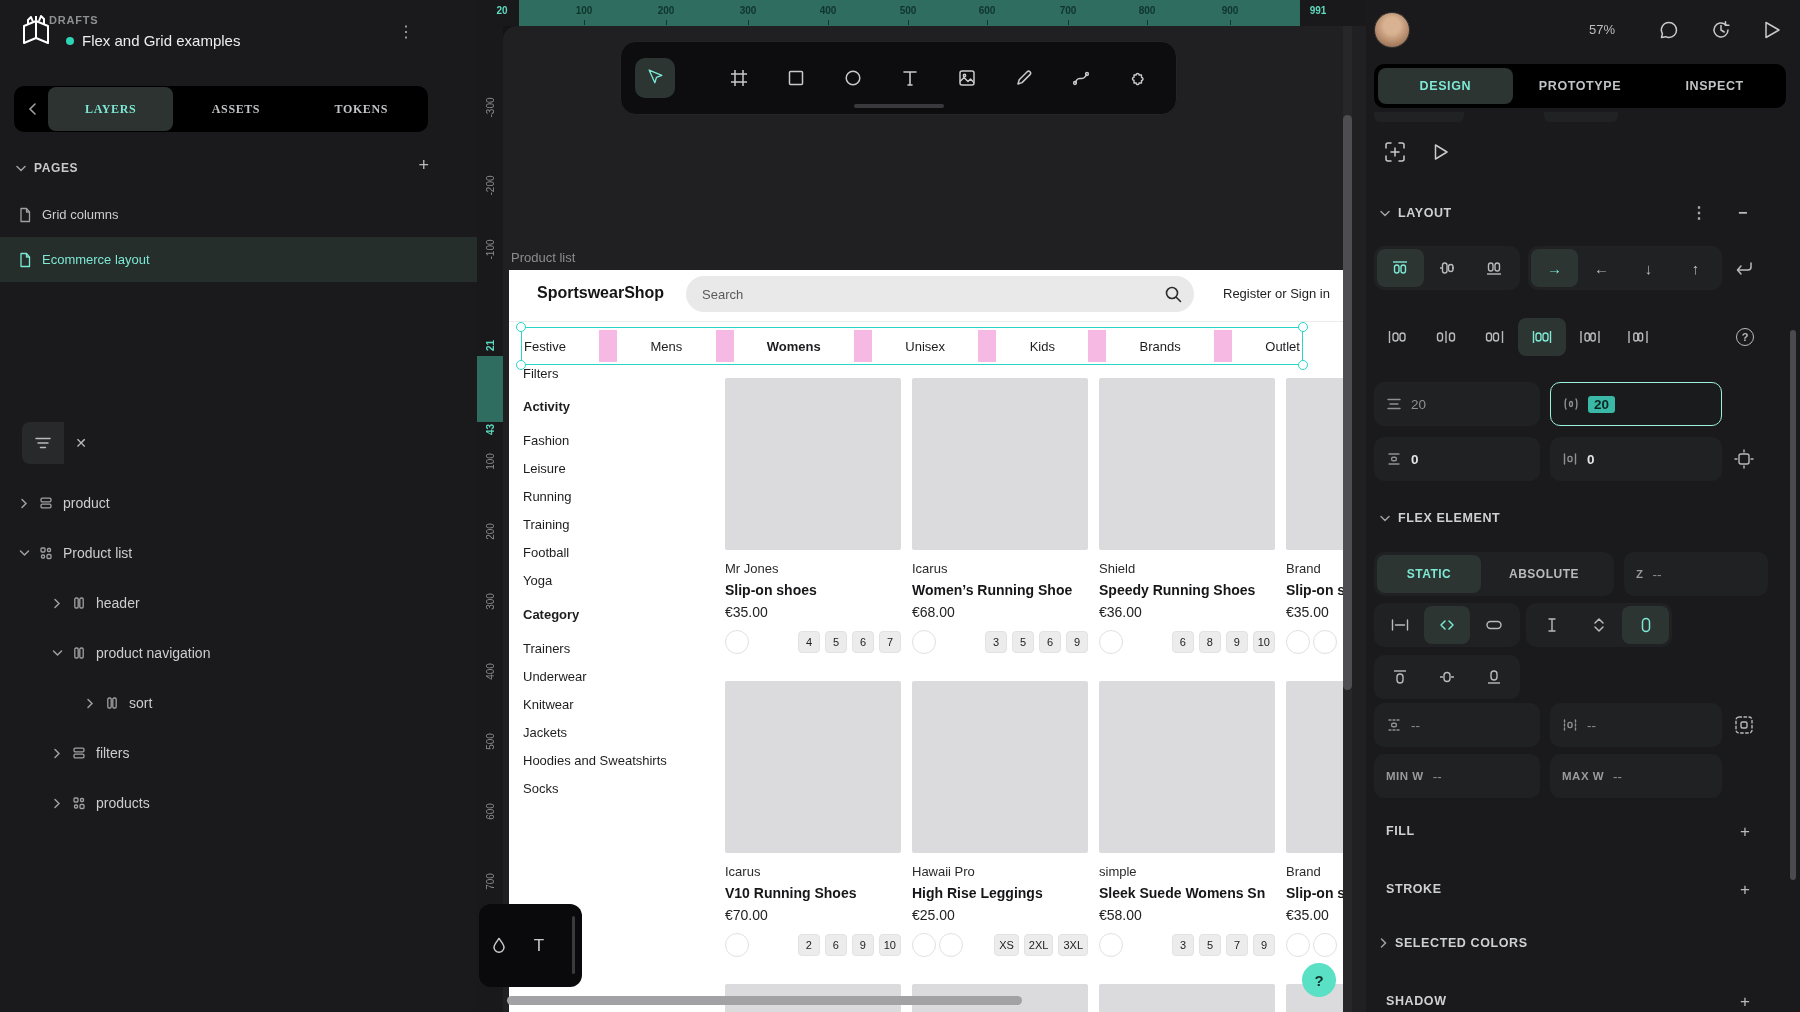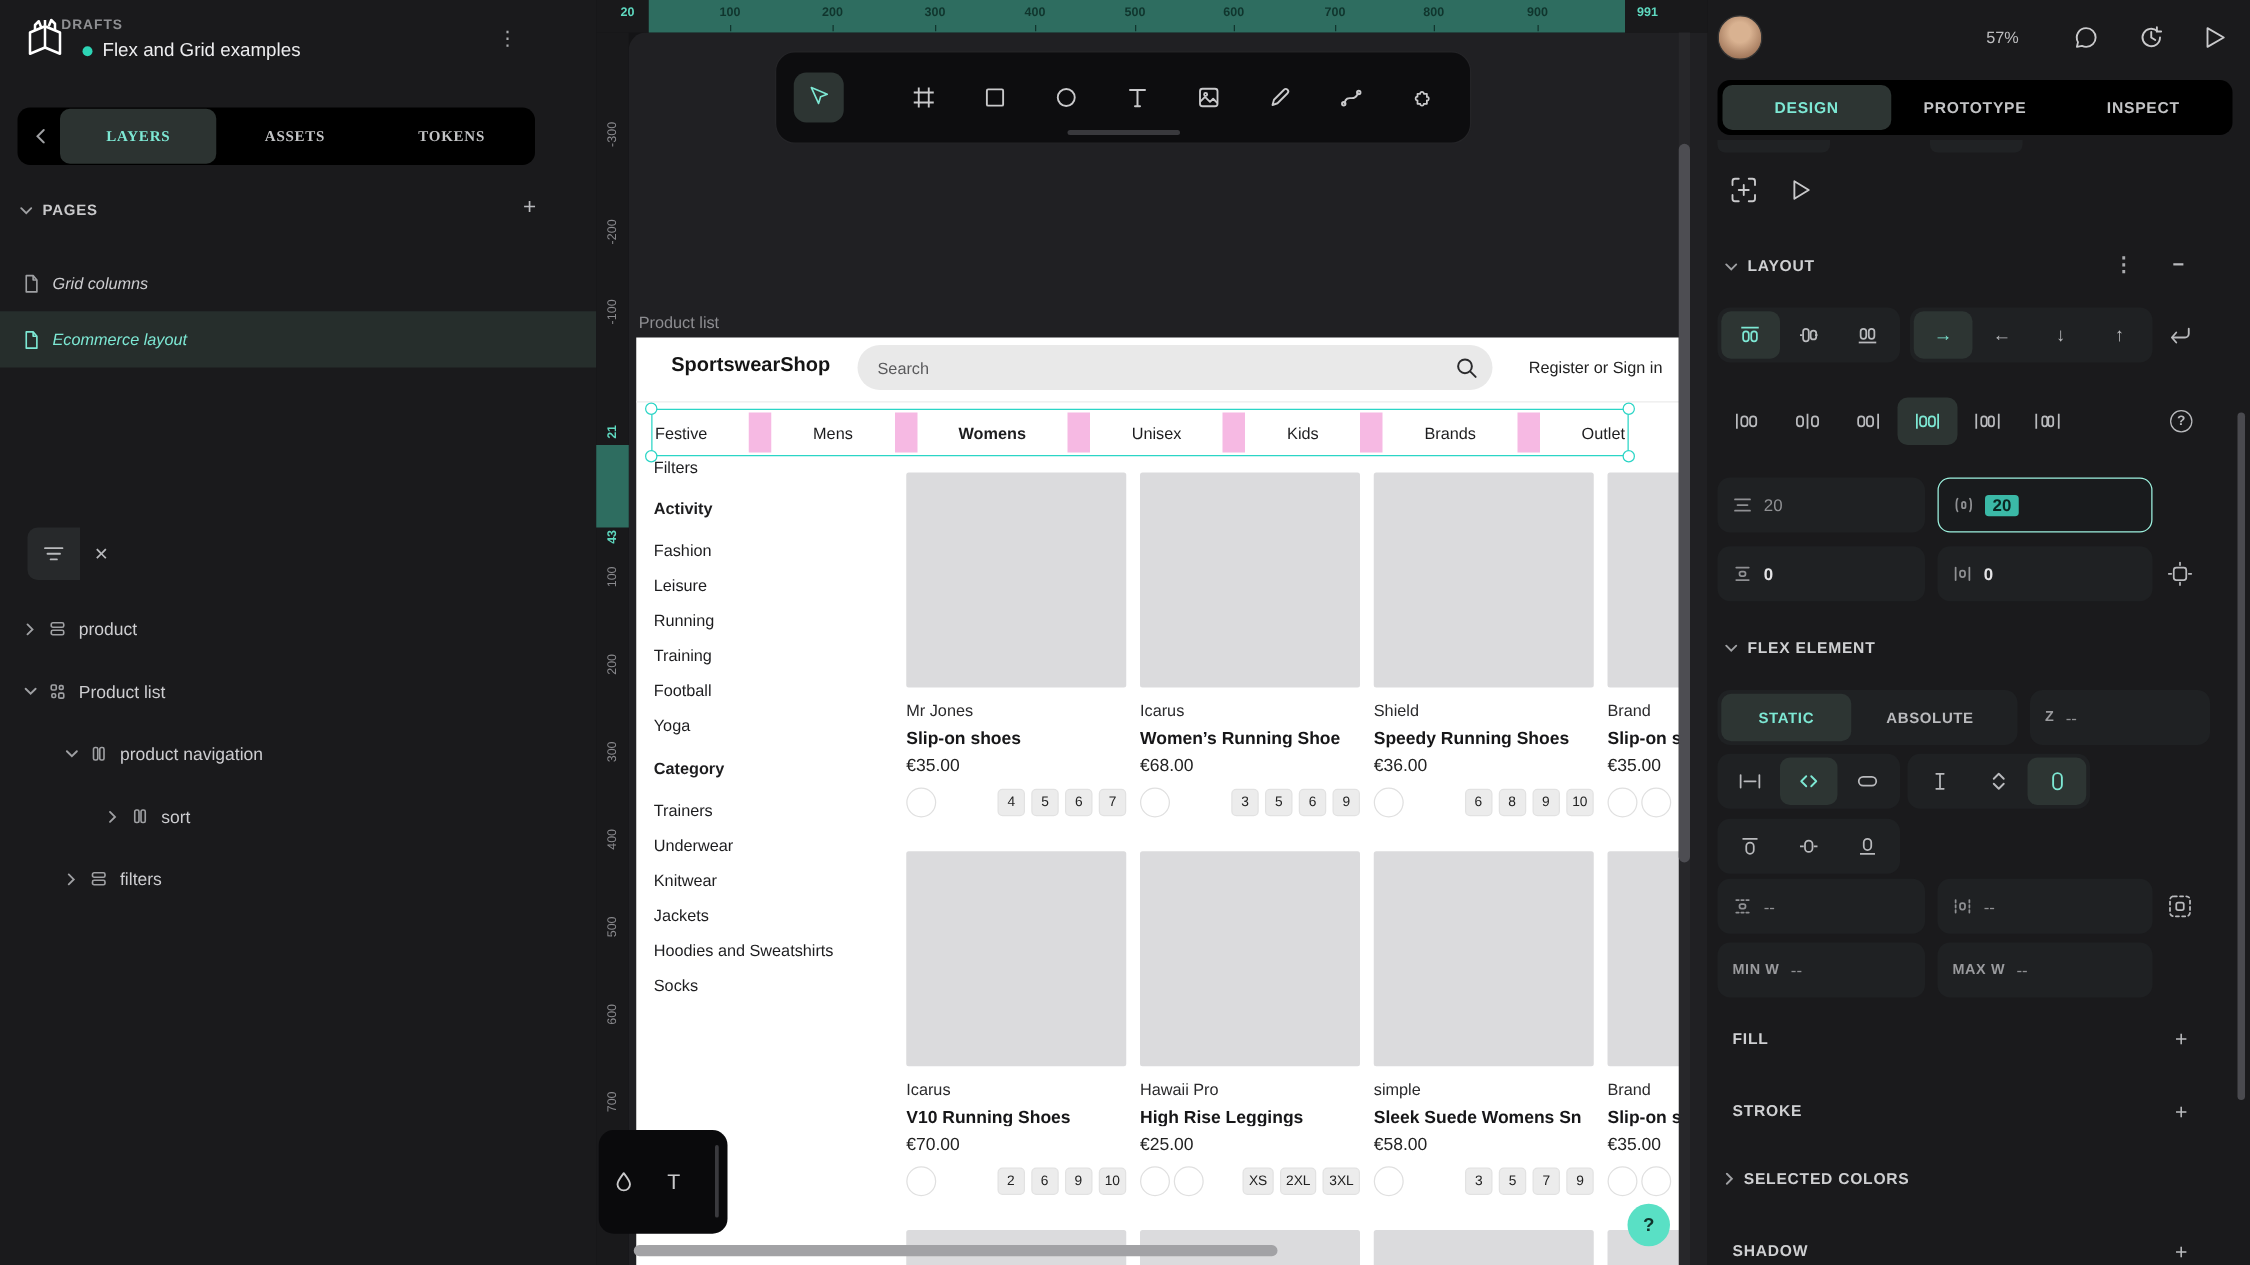--- a/index.html
+++ b/index.html
@@ -19,21 +19,21 @@
   .kebab{position:absolute;color:#a9aaad;font-size:16px;line-height:1;cursor:pointer;}
   .ls-kebab{left:398px;top:24px;}
   .ls-tabbar{position:absolute;left:14px;top:86px;width:414px;height:46px;background:#000;border-radius:10px;display:flex;align-items:center;padding:4px;}
   .ls-back{width:30px;height:38px;display:flex;align-items:center;justify-content:center;color:#9fa0a3;}
   .ls-tab{flex:1;height:44px;display:flex;align-items:center;justify-content:center;font-size:12px;font-weight:700;letter-spacing:.6px;color:#c2c3c5;border-radius:8px;cursor:pointer;font-family:Liberation Serif, serif;}
   .ls-tab.on{background:#2c3331;color:#7de8d4;}
   .ls-pages-head{position:absolute;left:0;top:150px;width:477px;height:36px;display:flex;align-items:center;}
   .ls-pages-head .chev{margin-left:16px;color:#9fa0a3;}
   .ls-pages-title{margin-left:8px;font-size:12px;font-weight:700;letter-spacing:.6px;color:#c9c9cb;}
   .ls-pages-add{position:absolute;right:48px;top:5px;color:#b9babd;font-size:18px;cursor:pointer;}
-  .ls-pages{position:absolute;left:0;top:204px;width:477px;font-style:italic;}
+  .ls-pages{position:absolute;left:0;top:192px;width:477px;}
   .ls-page{height:45px;display:flex;align-items:center;gap:10px;padding-left:18px;color:#cdcdd0;font-size:13px;cursor:pointer;}
   .ls-page .pg-ic{color:#9fa0a3;}
   .ls-page.sel{background:#262e2c;color:#7de8d4;}
   .ls-page.sel .pg-ic{color:#7de8d4;}
   .ls-search{position:absolute;left:22px;top:422px;width:398px;height:42px;display:flex;align-items:center;gap:4px;}
   .ls-filter-btn{width:42px;height:42px;background:#27292b;border-radius:8px 0 0 8px;display:flex;align-items:center;justify-content:center;color:#b9babd;cursor:pointer;}
   .ls-search-input{flex:1;height:42px;background:#232527;border:none;border-radius:0 8px 8px 0;color:#e8e8ea;font-size:13px;padding:0 12px;font-family:"Liberation Sans",sans-serif;outline:none;}
   .ls-search-input::placeholder{color:#8f9093;}
   .ls-search-x{width:26px;text-align:center;color:#b9babd;font-size:14px;cursor:pointer;}
   .ls-tree{position:absolute;left:0;top:478px;width:477px;}
@@ -229,20 +229,34 @@
               <rect x="2" y="2" width="4" height="4" rx="1"></rect>
               <rect x="8.5" y="2.5" width="3" height="3" rx="1"></rect>
               <rect x="2.5" y="9" width="3" height="3" rx="1"></rect>
               <rect x="8" y="8.5" width="4" height="4" rx="1"></rect>
             </svg>
           </span>
           <span>Product list</span>
         </div>
         <div class="tree-row " style="padding-left:51px">
           <span class="chev">
+            <svg width="8" height="11" viewBox="0 0 8 11" fill="none" stroke="currentColor" stroke-width="1.5" stroke-linecap="round">
+              <path d="M2 1.5 6 5.5 2 9.5"></path>
+            </svg>
+          </span>
+          <span class="t-ic">
+            <svg width="14" height="14" viewBox="0 0 14 14" fill="none" stroke="currentColor" stroke-width="1.3">
+              <rect x="2.8" y="2" width="3.4" height="10" rx="1.3"></rect>
+              <rect x="7.8" y="2" width="3.4" height="10" rx="1.3"></rect>
+            </svg>
+          </span>
+          <span>header</span>
+        </div>
+        <div class="tree-row " style="padding-left:51px">
+          <span class="chev">
             <svg width="11" height="8" viewBox="0 0 11 8" fill="none" stroke="currentColor" stroke-width="1.5" stroke-linecap="round">
               <path d="M1.5 2 5.5 6 9.5 2"></path>
             </svg>
           </span>
           <span class="t-ic">
             <svg width="14" height="14" viewBox="0 0 14 14" fill="none" stroke="currentColor" stroke-width="1.3">
               <rect x="2.8" y="2" width="3.4" height="10" rx="1.3"></rect>
               <rect x="7.8" y="2" width="3.4" height="10" rx="1.3"></rect>
             </svg>
           </span>
@@ -268,20 +282,36 @@
               <path d="M2 1.5 6 5.5 2 9.5"></path>
             </svg>
           </span>
           <span class="t-ic">
             <svg width="14" height="14" viewBox="0 0 14 14" fill="none" stroke="currentColor" stroke-width="1.3">
               <rect x="2" y="2.2" width="10" height="3.6" rx="1.3"></rect>
               <rect x="2" y="8.2" width="10" height="3.6" rx="1.3"></rect>
             </svg>
           </span>
           <span>filters</span>
+        </div>
+        <div class="tree-row " style="padding-left:51px">
+          <span class="chev">
+            <svg width="8" height="11" viewBox="0 0 8 11" fill="none" stroke="currentColor" stroke-width="1.5" stroke-linecap="round">
+              <path d="M2 1.5 6 5.5 2 9.5"></path>
+            </svg>
+          </span>
+          <span class="t-ic">
+            <svg width="14" height="14" viewBox="0 0 14 14" fill="none" stroke="currentColor" stroke-width="1.3">
+              <rect x="2" y="2" width="4" height="4" rx="1"></rect>
+              <rect x="8.5" y="2.5" width="3" height="3" rx="1"></rect>
+              <rect x="2.5" y="9" width="3" height="3" rx="1"></rect>
+              <rect x="8" y="8.5" width="4" height="4" rx="1"></rect>
+            </svg>
+          </span>
+          <span>products</span>
         </div>
       </div>
   </aside>
 
   <main class="cv">
     <div class="ruler-h">
         <div class="band"></div>
         <span class="rt sel" style="left:25px">20</span>
         <span class="rt band-n" style="left:107px">100</span>
         <i class="rtick" style="left:107px"></i>

